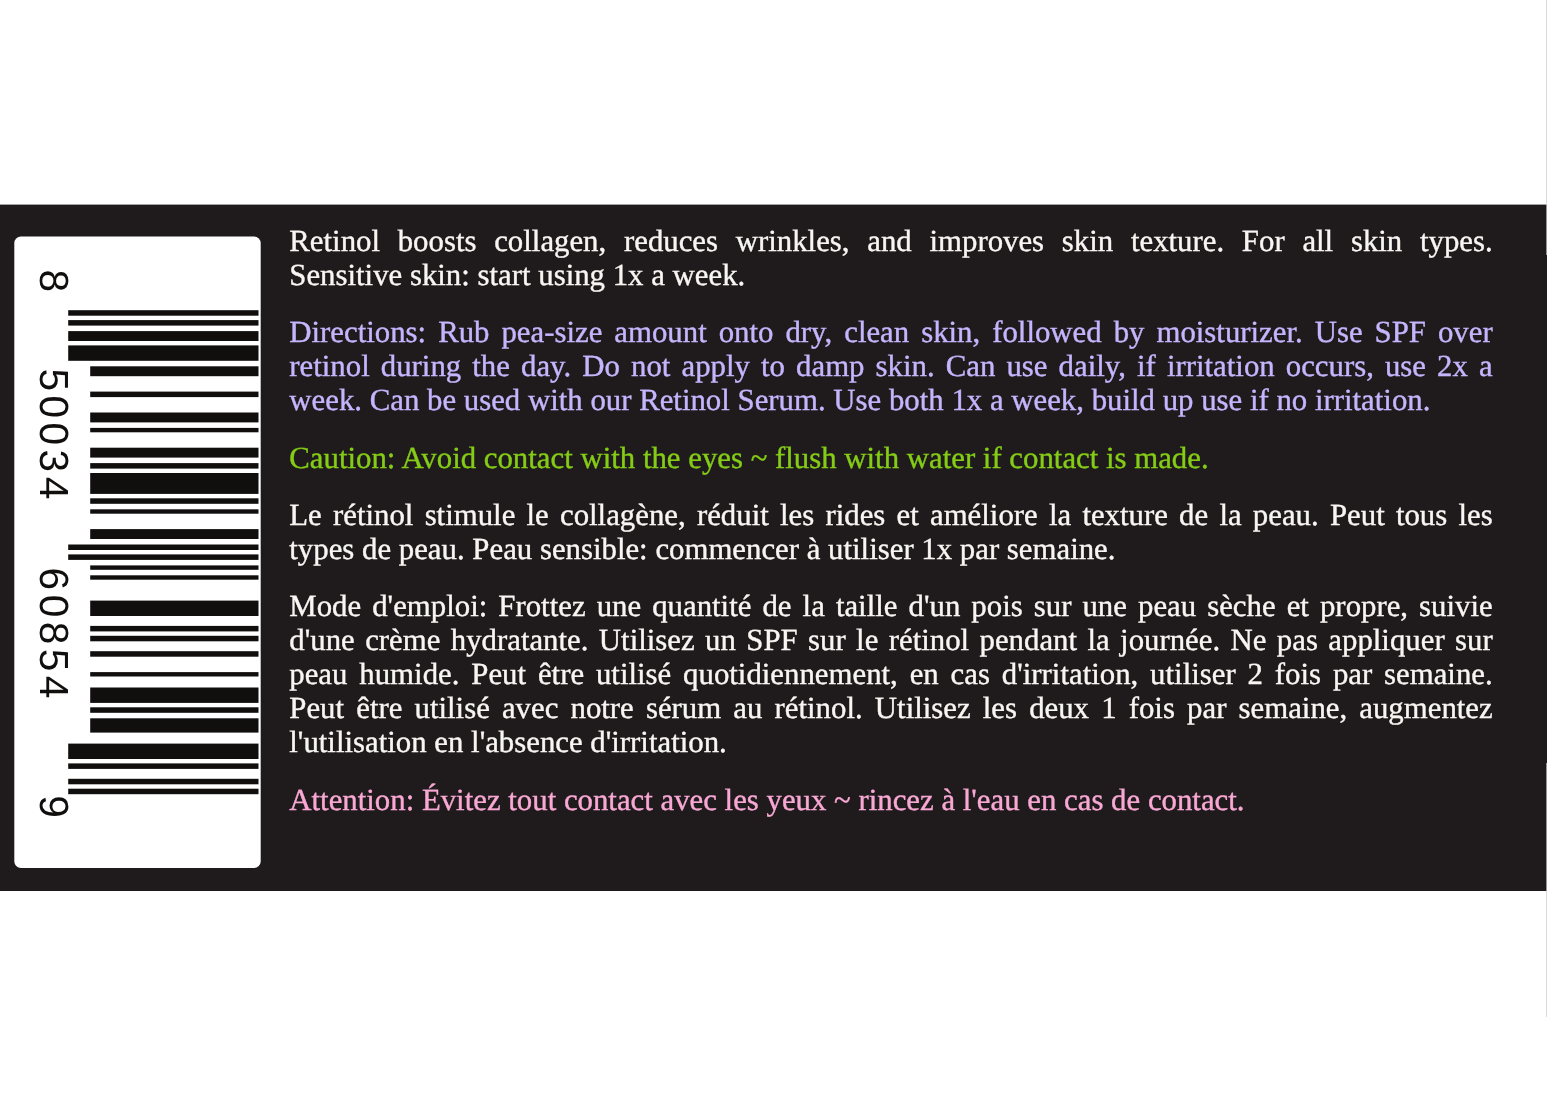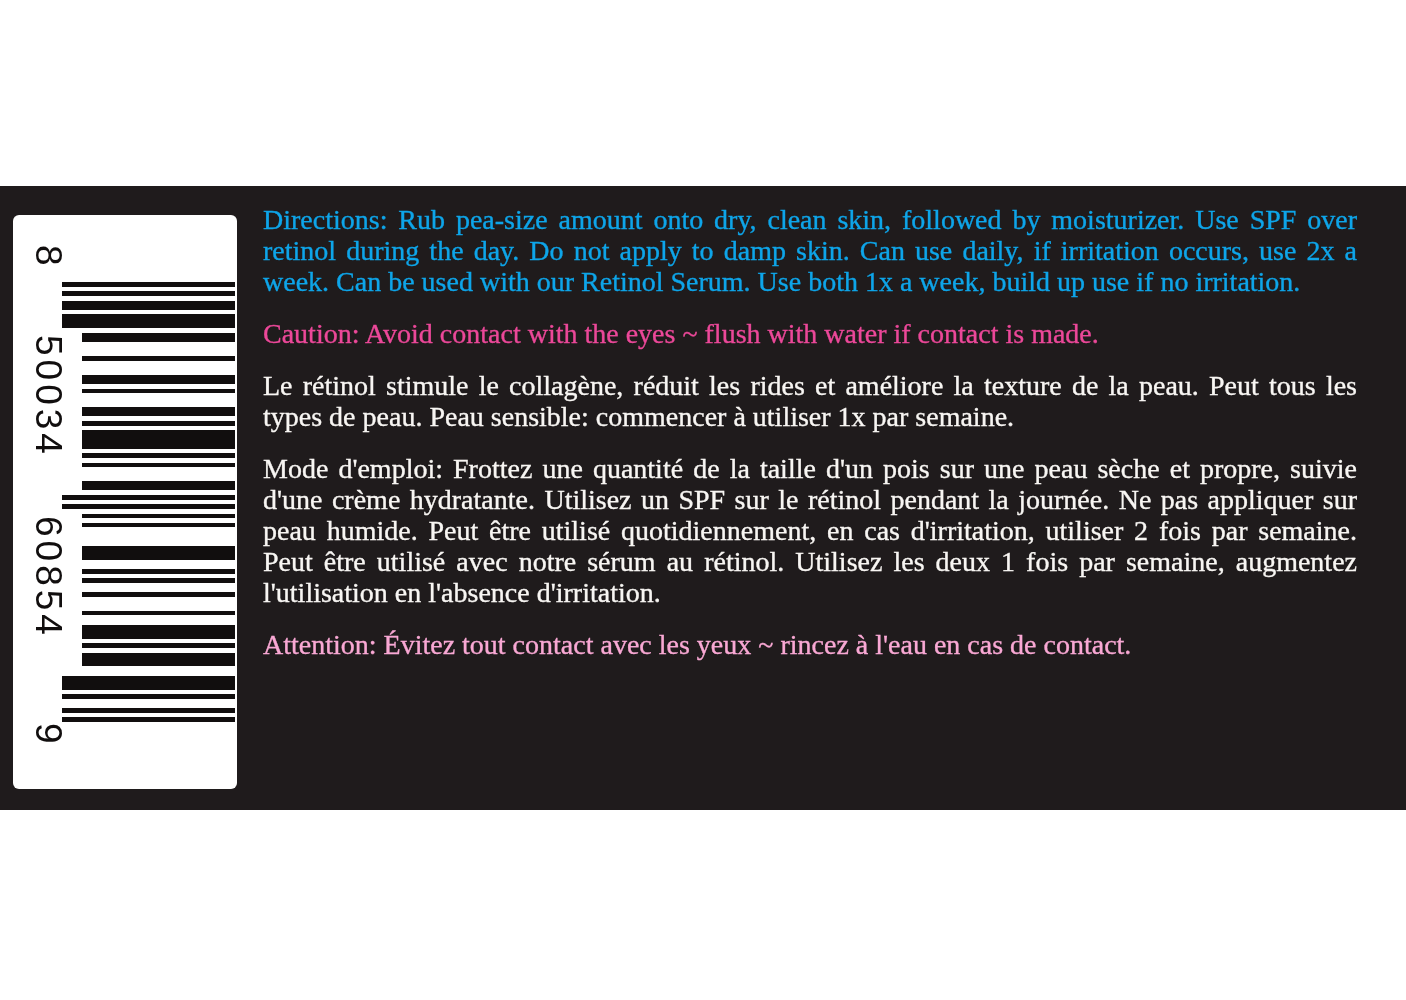--- a/index.html
+++ b/index.html
@@ -100,21 +100,22 @@
           <div class="bar guard" style="top: 96.8421%; height: 1.05263%; background: rgb(17, 14, 14);"></div>
           <div class="bar guard" style="top: 98.9474%; height: 1.05263%; background: rgb(17, 14, 14);"></div>
         </div>
       <div class="bc-num g0">8</div>
       <div class="bc-num g1">50034</div>
       <div class="bc-num g2">60854</div>
       <div class="bc-num g3">9</div>
     </div>
 
     <div class="text-col">
-      <p class="para" style="color: #0ea5e9;">Directions: Rub pea-size amount onto dry, clean skin, followed by moisturizer. Use SPF over retinol during the day. Do not apply to damp skin. Can use daily, if irritation occurs, use 2x a week. Can be used with our Retinol Serum. Use both 1x a week, build up use if no irritation.</p>
-      <p class="para" style="color: #ec4899;">Caution: Avoid contact with the eyes ~ flush with water if contact is made.</p>
+      <p class="para" style="color: rgb(248, 246, 243);">Retinol boosts collagen, reduces wrinkles, and improves skin texture. For all skin types. Sensitive skin: start using 1x a week.</p>
+      <p class="para" style="color: #c4b5fd;">Directions: Rub pea-size amount onto dry, clean skin, followed by moisturizer. Use SPF over retinol during the day. Do not apply to damp skin. Can use daily, if irritation occurs, use 2x a week. Can be used with our Retinol Serum. Use both 1x a week, build up use if no irritation.</p>
+      <p class="para" style="color: #84cc16;">Caution: Avoid contact with the eyes ~ flush with water if contact is made.</p>
       <p class="para" style="color: rgb(248, 246, 243);">Le rétinol stimule le collagène, réduit les rides et améliore la texture de la peau. Peut tous les types de peau. Peau sensible: commencer à utiliser 1x par semaine.</p>
       <p class="para" style="color: rgb(248, 246, 243);">Mode d'emploi: Frottez une quantité de la taille d'un pois sur une peau sèche et propre, suivie d'une crème hydratante. Utilisez un SPF sur le rétinol pendant la journée. Ne pas appliquer sur peau humide. Peut être utilisé quotidiennement, en cas d'irritation, utiliser 2 fois par semaine. Peut être utilisé avec notre sérum au rétinol. Utilisez les deux 1 fois par semaine, augmentez l'utilisation en l'absence d'irritation.</p>
       <p class="para" style="color: #f9a8d4;">Attention: Évitez tout contact avec les yeux ~ rincez à l'eau en cas de contact.</p>
     </div>
 
   </div>
 </div>
 
 </body></html>

